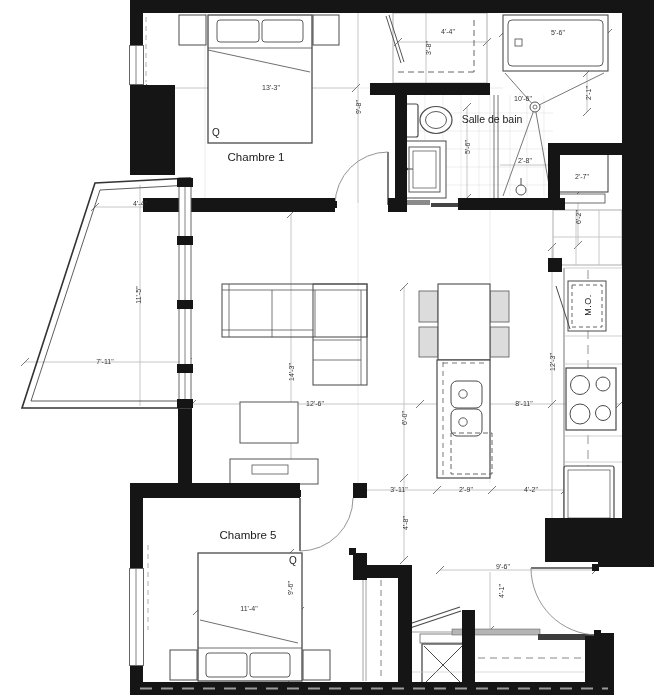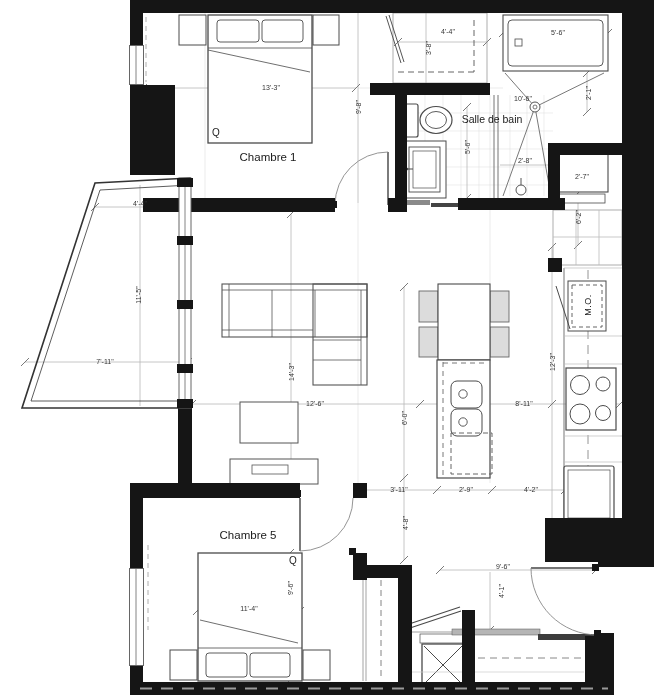--- a/index.html
+++ b/index.html
@@ -334,21 +334,21 @@
     <rect x="177" y="236" width="16" height="9" fill="#151515"></rect>
     <rect x="177" y="300" width="16" height="9" fill="#151515"></rect>
     <rect x="177" y="364" width="16" height="9" fill="#151515"></rect>
     <rect x="177" y="399" width="16" height="9" fill="#151515"></rect>
   </g>
 
   <line x1="140" y1="688.5" x2="608" y2="688.5" stroke="#9a9a9a" stroke-width="2" stroke-dasharray="12,9"></line>
 
 </svg>
 
-<div class="lbl room" style="left:268px;top:158px">Chambre 1</div>
+<div class="lbl room" style="left:256px;top:158px">Chambre 1</div>
 <div class="lbl room" style="left:248px;top:536px">Chambre 5</div>
 <div class="lbl room" style="left:492px;top:119px;font-size:10.5px">Salle de bain</div>
 
 <div class="lbl qlbl" style="left:216px;top:133px">Q</div>
 <div class="lbl qlbl" style="left:293px;top:561px">Q</div>
 <div class="lbl mo rot" style="left:588px;top:305px">M.O.</div>
 
 <div class="lbl dim" style="left:271px;top:87px">13'-3"</div>
 <div class="lbl dim rot" style="left:358px;top:107px">9'-8"</div>
 <div class="lbl dim" style="left:448px;top:31px">4'-4"</div>

